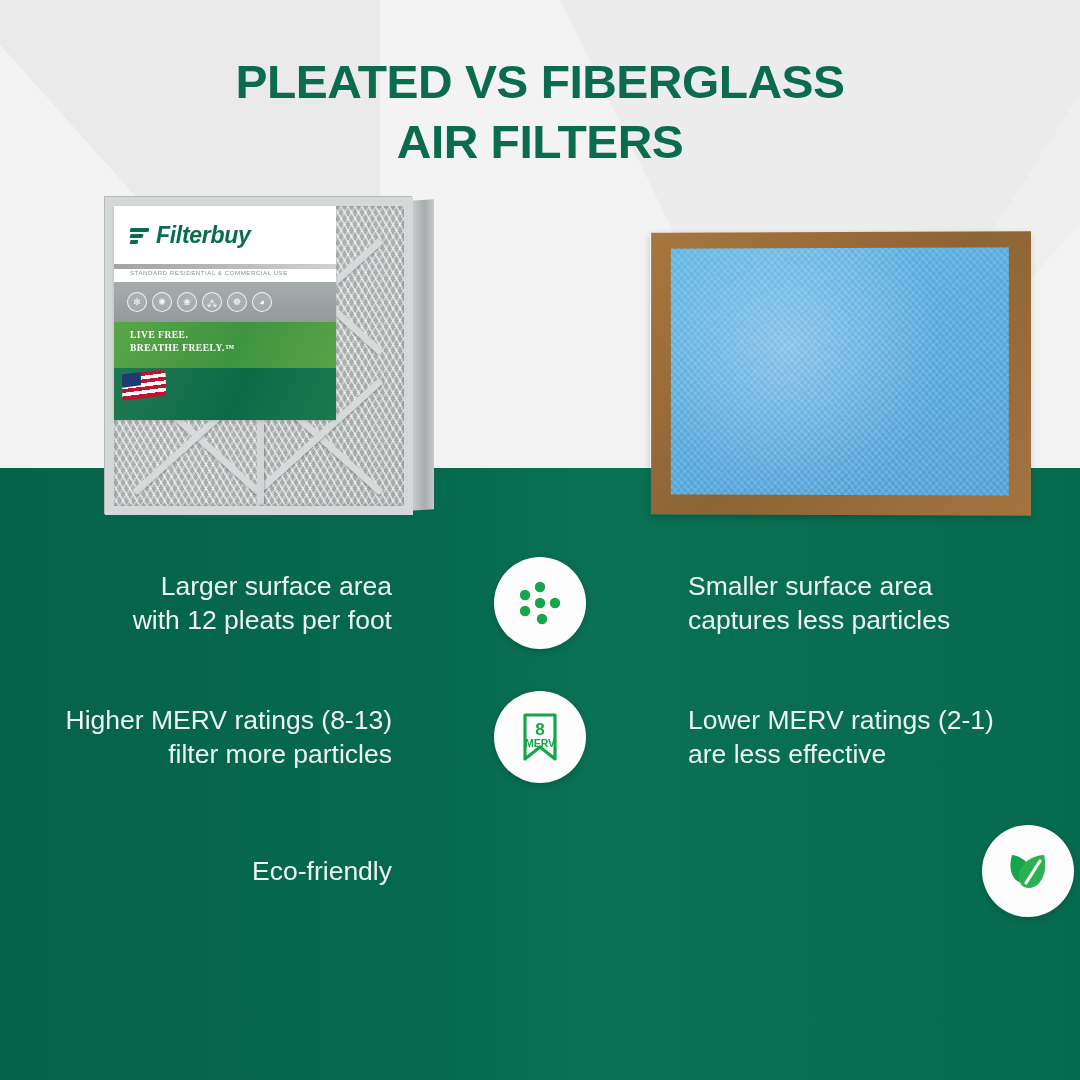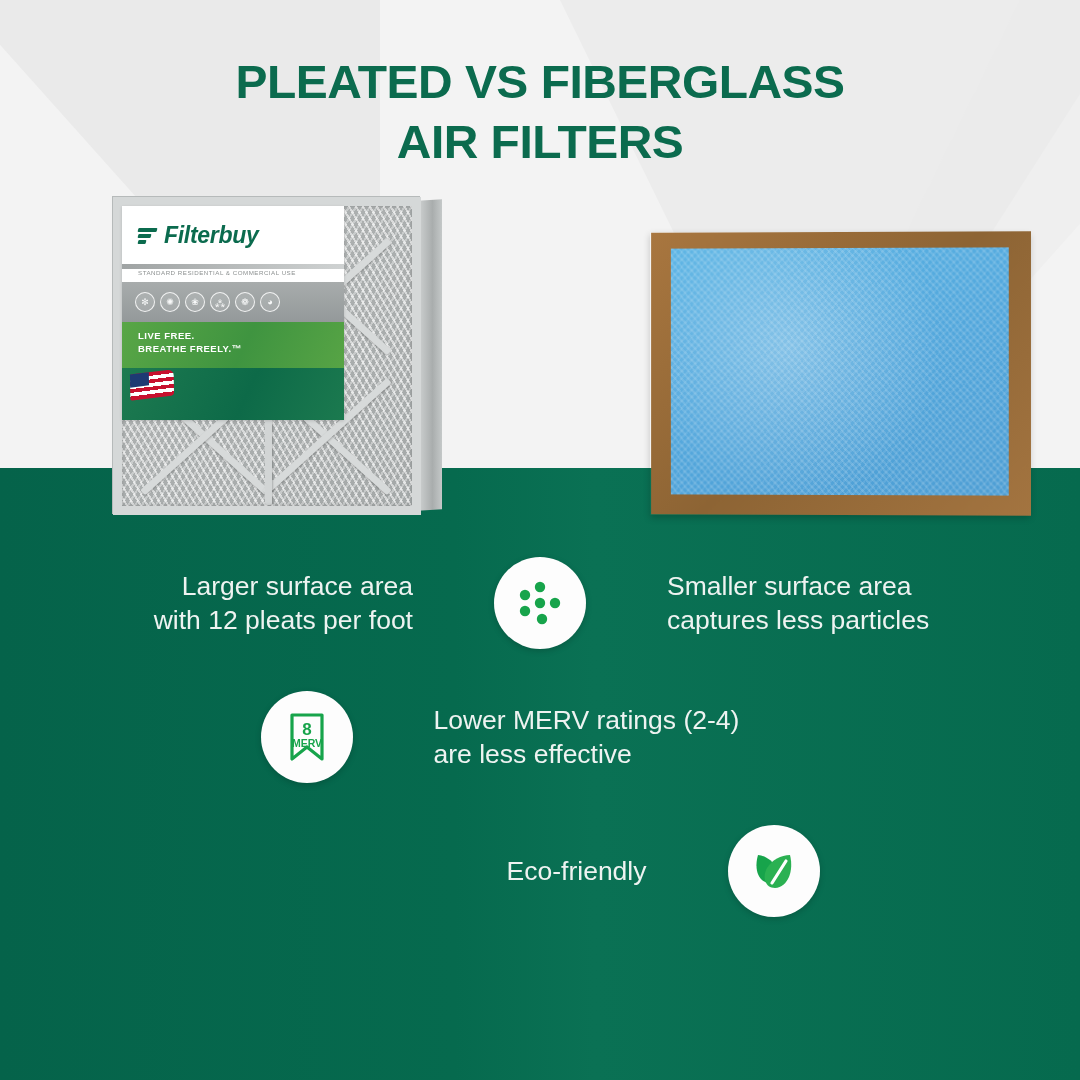--- a/index.html
+++ b/index.html
@@ -59,21 +59,21 @@
   }
 
   
   #green-panel{
     position:absolute; left:0; top:468px; width:1080px; height:612px;
     background:linear-gradient(90deg,#05634a 0%,#066a4e 42%,#0a7154 55%,#066a4e 100%);
   }
 
   
   #pleated-filter{
-    position:absolute; left:112px; top:196px; width:330px; height:318px; z-index:5;border-radius:23px;
+    position:absolute; left:104px; top:196px; width:330px; height:318px; z-index:5;border-radius:23px;
   }
   .pf-body{
     position:absolute; left:0; top:0; width:308px; height:318px;
     background:linear-gradient(135deg,#d9dbdb 0%,#c6c9c9 40%,#b9bdbd 100%);
     border:1px solid #b6baba;
   }
   .pf-side{
     position:absolute; left:306px; top:4px; width:24px; height:310px;
     background:linear-gradient(90deg,#cfd2d2,#a9adad 60%,#c4c8c8);
     transform:skewY(-3deg);
@@ -137,20 +137,21 @@
   .lbl-icons .ic{
     width:20px; height:20px; border-radius:50%;
     border:1.3px solid rgba(255,255,255,.85);
     background:rgba(255,255,255,.12);
     display:flex; align-items:center; justify-content:center;
     font-size:9px; color:rgba(255,255,255,.92);
   }
   .lbl-green{
     height:46px; background:linear-gradient(115deg,#59a646,#3f9440 55%,#57a445);
     padding:7px 0 16px 16px;
+    font-family:Liberation Serif, serif;
   }
   .lbl-green div{
     font-size:9.5px; color:#fff; font-weight:bold; letter-spacing:.5px; line-height:13px;
   }
   .lbl-dark{
     height:60px; background:linear-gradient(115deg,#1d7a50,#0d6a48 55%,#1c7a4f);
     position:relative;
   }
   .lbl-flag{
     position:absolute; left:8px; top:4px; width:44px; height:26px;
@@ -181,23 +182,22 @@
       repeating-linear-gradient(48deg, rgba(255,255,255,.13) 0 2px, transparent 2px 5px),
       repeating-linear-gradient(-48deg, rgba(255,255,255,.1) 0 2px, transparent 2px 5px),
       linear-gradient(160deg,#5cb4e4 0%,#53a8dd 45%,#4e9ed4 100%);
   }
 
   
   #rows{
     position:absolute; left:0; top:536px; width:1080px; z-index:7;
   }
   .row{
-    display:flex; align-items:center; justify-content:center;
+    display:flex; align-items:center; justify-content:space-between;
     height:134px;
-    gap:47px;
   }
   .cell{
     width:420px; color:#eef3f1; font-size:26.5px; line-height:34px;
   }
   .cell.left{ text-align:right; padding-right:28px; }
   .cell.right{ text-align:left; padding-left:28px; }
   .icon-wrap{
     width:104px; height:104px; flex:0 0 104px;
     display:flex; align-items:center; justify-content:center;
   }
@@ -294,30 +294,32 @@
           <circle cx="30" cy="44" r="5.2" fill="#17a44b"></circle>
         </svg>
       </div>
     </div>
     <div class="cell right" style="white-space:pre-line">Smaller surface area
 captures less particles</div>
   </div>
 
 
   <div class="row">
+    <div class="cell left" style="white-space:pre-line">Higher MERV ratings (8-13)
+filter more particles</div>
     <div class="icon-wrap">
       <div class="icon-circle">
         <svg width="56" height="56" viewBox="0 0 56 56">
           <path d="M13 6 H43 V50 L28 38 L13 50 Z" fill="none" stroke="#17a44b" stroke-width="3.2" stroke-linejoin="round"></path>
           <text x="28" y="26" text-anchor="middle" font-family="Liberation Sans, sans-serif" font-size="17" font-weight="bold" fill="#17a44b">8</text>
           <text x="28" y="38" text-anchor="middle" font-family="Liberation Sans, sans-serif" font-size="10.5" font-weight="bold" fill="#17a44b">MERV</text>
         </svg>
       </div>
     </div>
-    <div class="cell right" style="white-space:pre-line">Lower MERV ratings (2-4)
+    <div class="cell right" style="white-space:pre-line">Lower MERV ratings (2-1)
 are less effective</div>
   </div>
 
   <div class="row">
     <div class="cell left" style="white-space:pre-line">Eco-friendly</div>
     <div class="icon-wrap">
       <div class="icon-circle">
         <svg width="56" height="56" viewBox="0 0 56 56">
           <path d="M12 12 C8 26 12 38 22 40 C30 41 33 33 30 25 C27 18 20 13 12 12 Z" fill="#17a44b"></path>
           <path d="M44 12 C48 28 42 44 29 45 C19 45 16 34 21 25 C26 17 35 12 44 12 Z" fill="#2bb152"></path>

